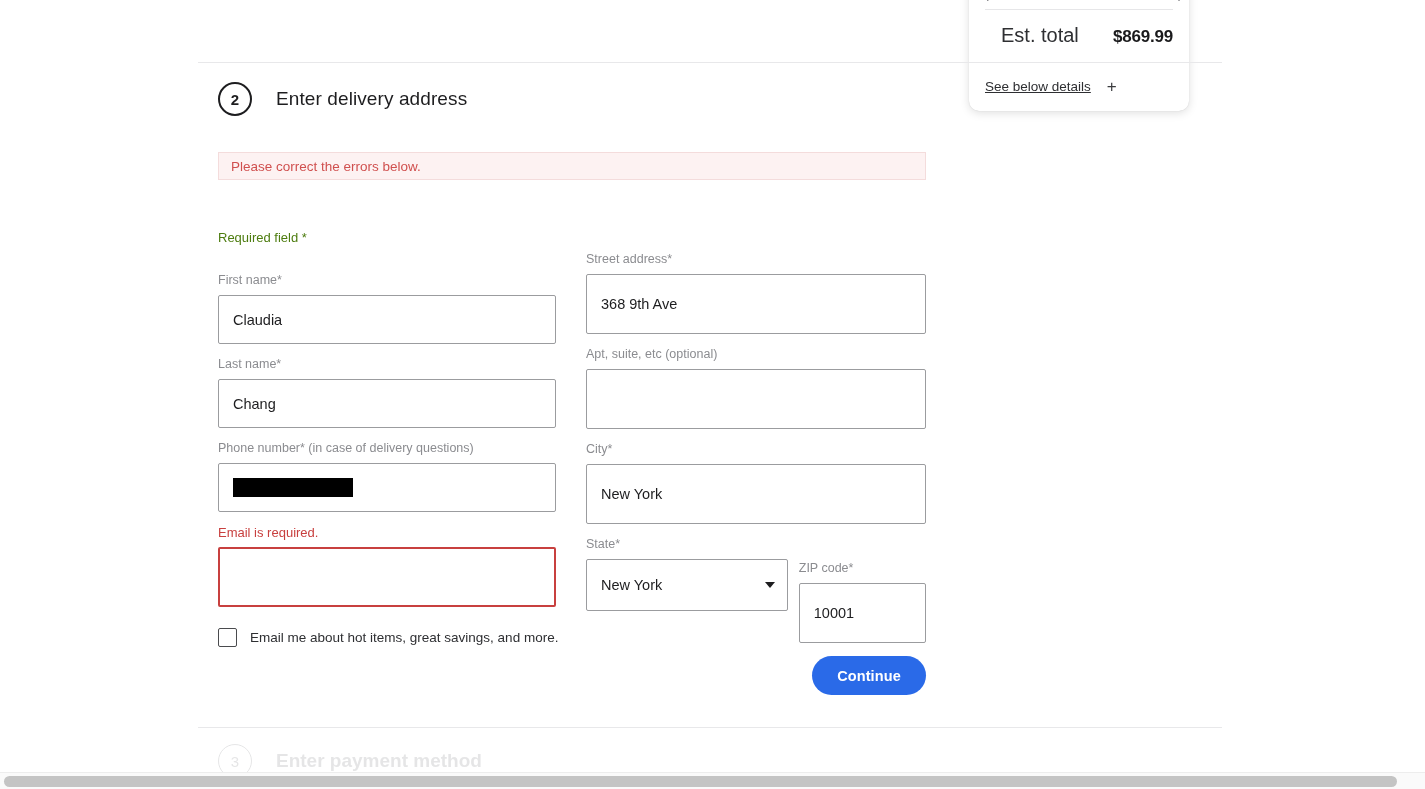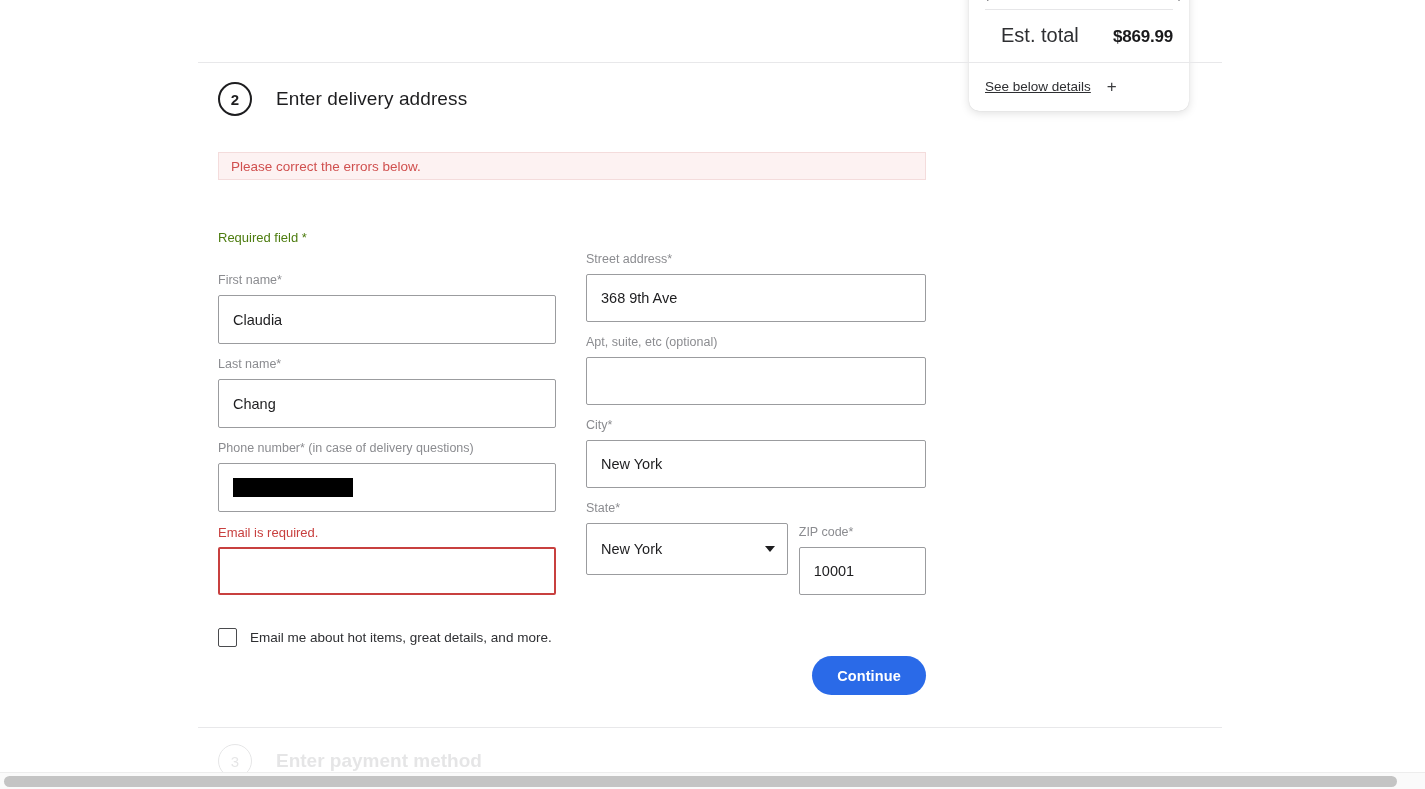--- a/index.html
+++ b/index.html
@@ -199,21 +199,21 @@
     box-sizing: border-box;
     border: 1px solid #9b9c9f;
     border-radius: 2px;
     background: #ffffff;
     font-family: "Liberation Sans", "DejaVu Sans", sans-serif;
     font-size: 14.5px;
     color: #1d1d1f;
     padding: 0 14px;
     outline: none;
   }
-  .text-input.tall { height: 48px; }
+  .text-input.tall { height: 60px; }
   .text-input.error {
     border: 2px solid #c8403f;
   }
   .text-input::placeholder { color: #b8b9bc; }
 
   
   .redacted-field {
     position: relative;
     width: 100%;
     height: 49px;
@@ -451,21 +451,21 @@
         <label class="field-label">ZIP code*</label>
         <input class="text-input tall" type="text" value="10001" style="">
       </div>
     </div>
 
   </div>
 </div>
 
 <div class="checkbox-row">
   <div class="checkbox-box"></div>
-  <span class="checkbox-label">Email me about hot items, great details, and more.</span>
+  <span class="checkbox-label">Email me about hot items, great savings, and more.</span>
 </div>
 
 <button class="continue-btn">Continue</button>
 
 <div class="step3-header">
   <div class="step3-circle">3</div>
   <div class="step3-title">Enter payment method</div>
 </div>
 
 <div class="hscrollbar">

